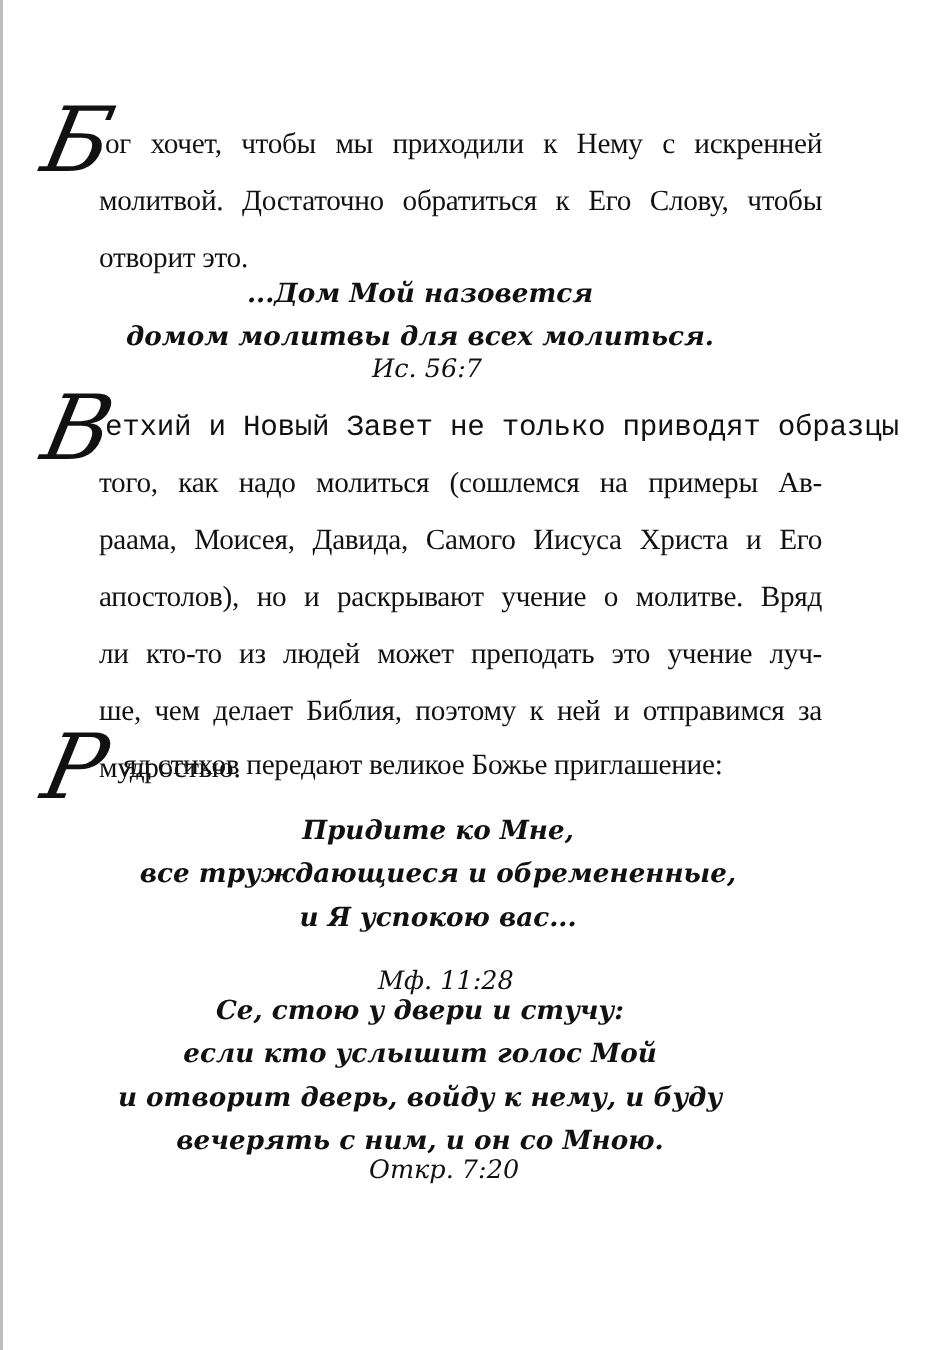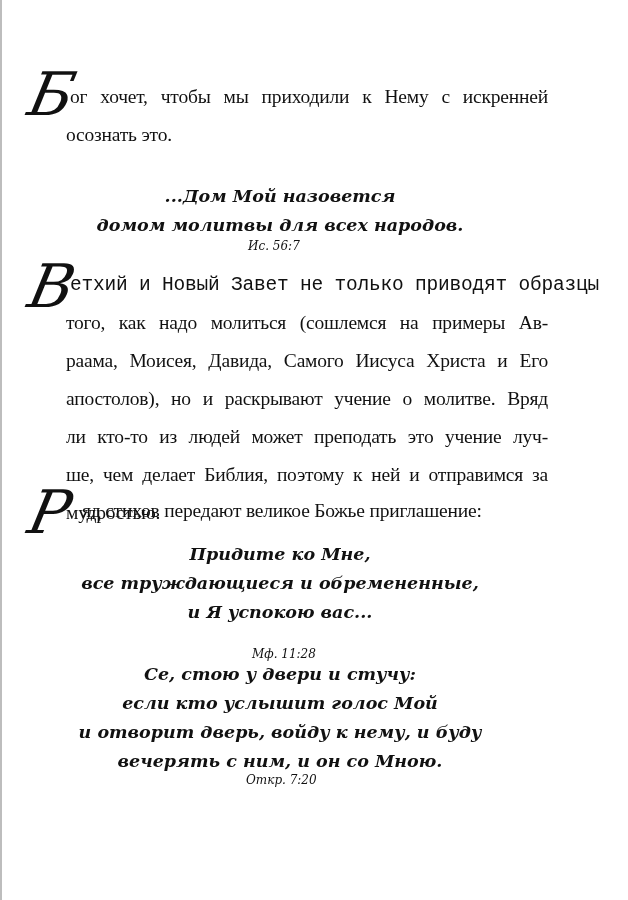--- a/index.html
+++ b/index.html
@@ -12,56 +12,57 @@
   .para .line { display: block; white-space: nowrap; }
   .para .first { position: relative; }
   .dropcap {
     position: absolute; font-family: "DejaVu Serif", serif; font-style: italic;
     font-size: 60px; line-height: 60px; color: #111; transform: skewX(-12deg);
   }
   .justify { text-align: justify; text-align-last: justify; }
   .quote { position: absolute; left: 0; width: 560px; text-align: center;
     font-family: "DejaVu Serif", serif; font-style: italic; font-weight: bold; font-size: 17.5px; line-height: 29px; }
   .quote .line { display: block; }
-  .ref { position: absolute; font-family: "DejaVu Serif", serif; font-style: italic; font-size: 12px; line-height: 20px; }
+  .ref { position: absolute; font-family: "DejaVu Serif", serif; font-style: italic; font-size: 17px; line-height: 20px; }
 </style>
 </head>
 <body>
 
 <div class="edge"></div>
 
 <div class="para" style="top:78px;">
   <span class="dropcap" style="left:-36px; top:-14px;">Б</span>
   <span class="line first justify" style="margin-left:4px;">ог хочет, чтобы мы приходили к Нему с искренней</span>
-  <span class="line">осознать это.</span>
+  <span class="line justify">молитвой. Достаточно обратиться к Его Слову, чтобы</span>
+  <span class="line">отворит это.</span>
 </div>
 
 <div class="quote" style="top:182px;">
   <span class="line">...Дом Мой назовется</span>
-  <span class="line">домом молитвы для всех народов.</span>
+  <span class="line">домом молитвы для всех молиться.</span>
 </div>
 <div class="ref" style="left:248px; top:236px;">Ис. 56:7</div>
 
 <div class="para" style="top:266px;">
   <span class="dropcap" style="left:-36px; top:-10px;">В</span>
   <span class="line first justify" style="margin-left:4px;font-family:Liberation Mono, monospace;">етхий и Новый Завет не только приводят образцы</span>
   <span class="line justify">того, как надо молиться (сошлемся на примеры Ав-</span>
   <span class="line justify">раама, Моисея, Давида, Самого Иисуса Христа и Его</span>
   <span class="line justify">апостолов), но и раскрывают учение о молитве. Вряд</span>
   <span class="line justify">ли кто-то из людей может преподать это учение луч-</span>
   <span class="line justify">ше, чем делает Библия, поэтому к ней и отправимся за</span>
   <span class="line">мудростью.</span>
 </div>
 
 <div class="para" style="top:492px;">
   <span class="dropcap" style="left:-36px; top:-10px;">Р</span>
   <span class="line" style="margin-left:16px;">яд стихов передают великое Божье приглашение:</span>
 </div>
 
-<div class="quote" style="top:540px;">
+<div class="quote" style="top:540px;padding-left:12px;">
   <span class="line">Придите ко Мне,</span>
   <span class="line">все труждающиеся и обремененные,</span>
   <span class="line">и Я успокою вас...</span>
 </div>
 <div class="ref" style="left:252px; top:623px;margin-top:21px;">Мф. 11:28</div>
 
 <div class="quote" style="top:660px;">
   <span class="line">Се, стою у двери и стучу:</span>
   <span class="line">если кто услышит голос Мой</span>
   <span class="line">и отворит дверь, войду к нему, и буду</span>

